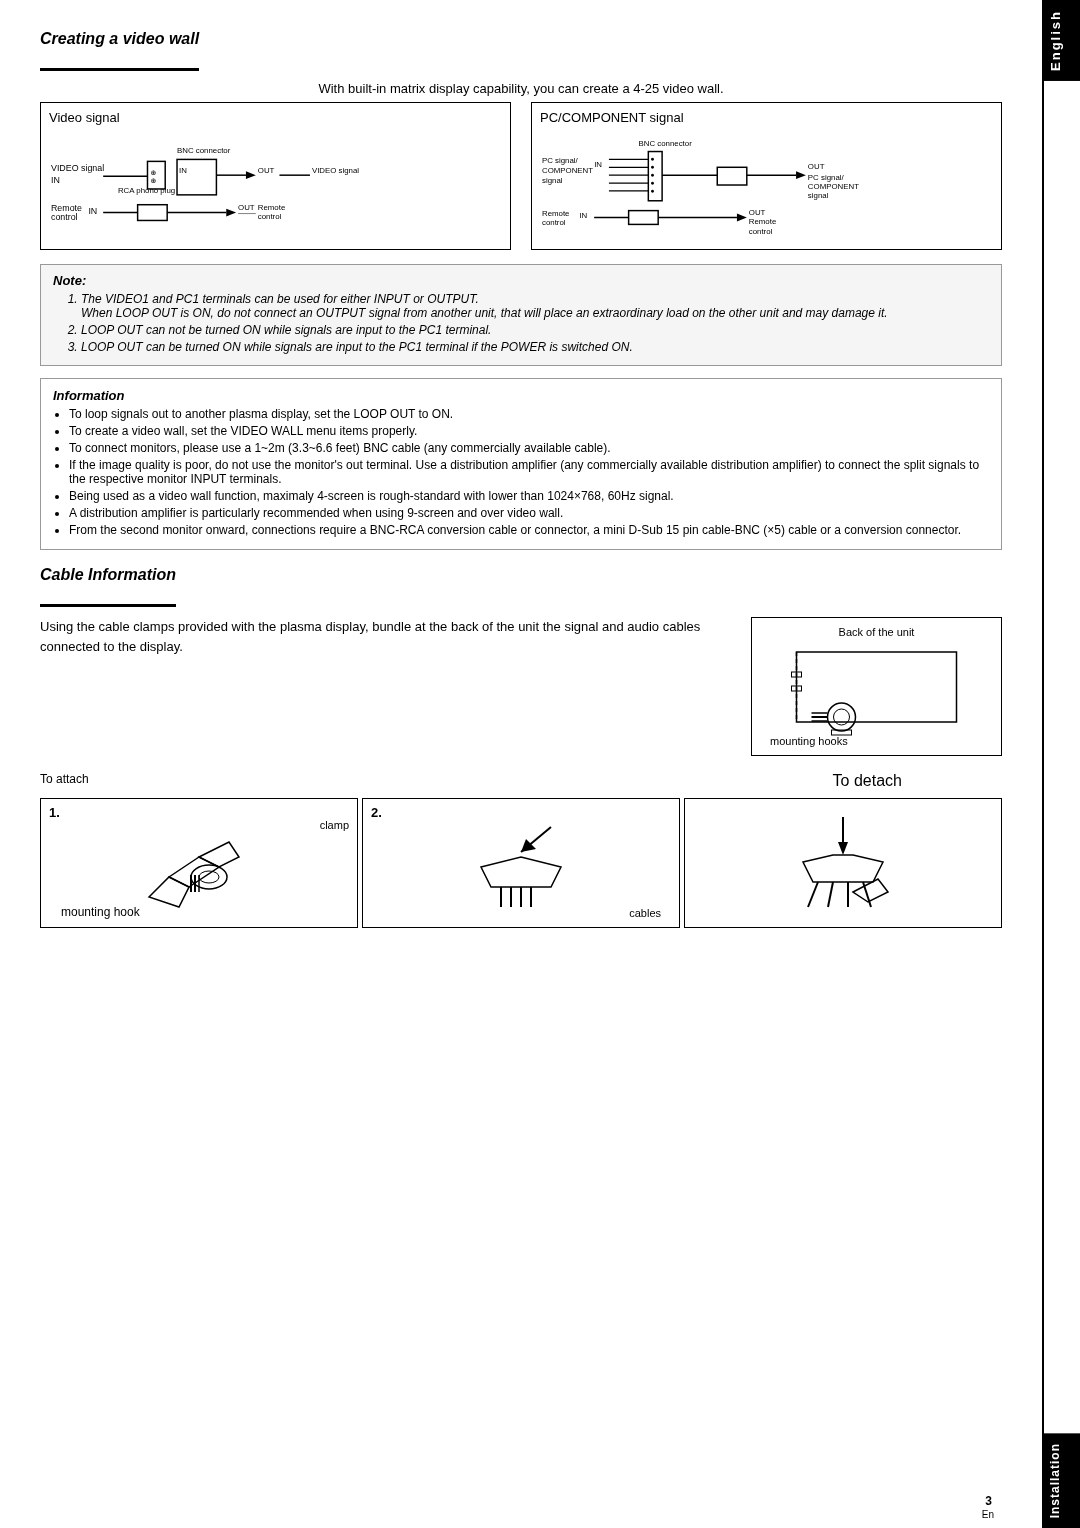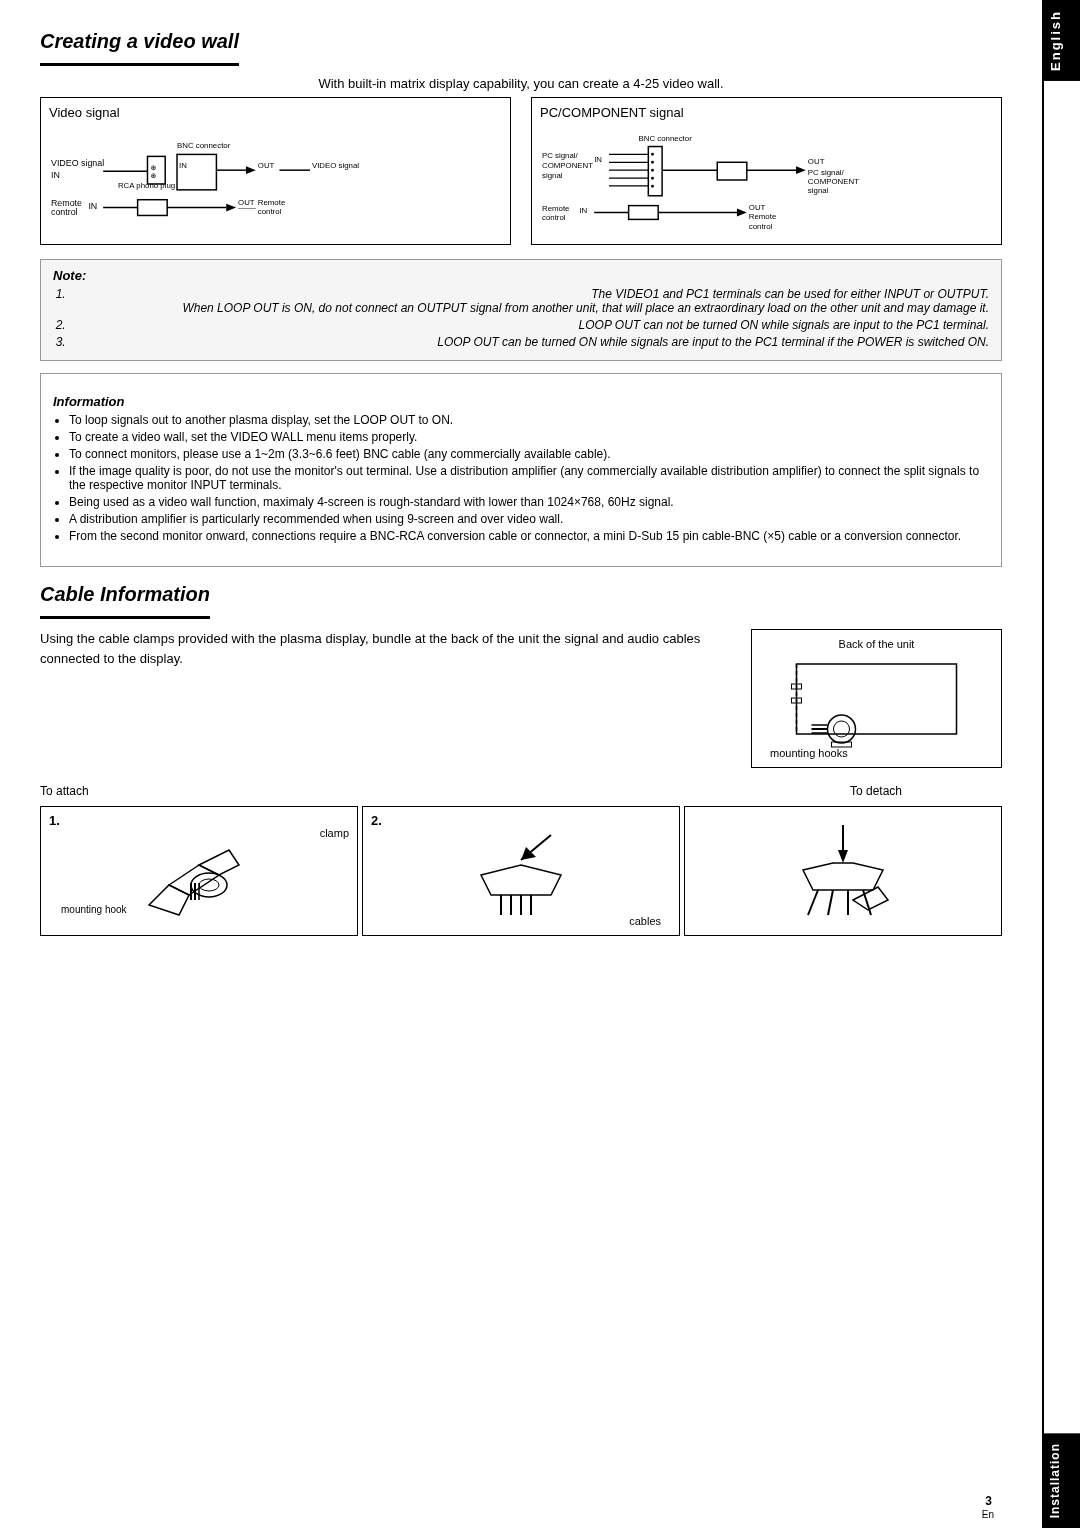--- a/index.html
+++ b/index.html
@@ -59,25 +59,25 @@
     }
 
     .main-content {
       flex: 1;
       padding: 30px 40px 30px 40px;
       position: relative;
     }
 
     
     .section-title {
-      font-size: 20px;
+      font-size: 16px;
       font-weight: bold;
       font-style: italic;
       border-bottom: 3px solid #000;
-      padding-bottom: 10px;
+      padding-bottom: 20px;
       margin-bottom: 10px;
       display: inline-block;
     }
 
     .intro-text {
       margin-bottom: 6px;
       font-size: 13px;
       text-align: center;
     }
 
@@ -118,33 +118,32 @@
     }
 
     .note-title {
       font-weight: bold;
       font-style: italic;
       font-size: 13px;
       margin-bottom: 4px;
     }
 
     .note-box ol {
-      margin-left: 16px;
-      text-align: right;
+      margin-left: 28px;
     }
 
     .note-box ol li {
       margin-bottom: 3px;
       font-style: italic;
     }
 
     
     .info-box {
       border: 1px solid #999;
-      padding: 20px 12px;
+      padding: 9px 12px;
       margin-bottom: 16px;
       font-size: 12px;
     }
 
     .info-title {
       font-weight: bold;
       font-style: italic;
       font-size: 13px;
       margin-bottom: 4px;
     }
@@ -398,21 +397,21 @@
 
             <rect x="55" y="88" width="20" height="5" fill="none" stroke="#000" stroke-width="1"></rect>
           </svg>
           <div style="font-size:11px; margin-top:-10px; margin-left:10px;">mounting hooks</div>
         </div>
       </div>
 
       
       <div class="attach-detach-row">
         <span style="font-size:12px;">To attach</span>
-        <span style="font-size:12px; margin-right:100px;">To detach</span>
+        <span style="font-size:16px; margin-right:100px;">To detach</span>
       </div>
 
       
       <div class="attach-detach">
 
         <div class="step-box" style="flex:1; margin-right:4px; min-height:130px;">
           <span class="step-number">1.</span>
           <div class="step-illustration">
             <svg width="160" height="110" viewBox="0 0 160 110">
 
@@ -425,21 +424,21 @@
 
               <line x1="72" y1="68" x2="72" y2="85" stroke="#000" stroke-width="2"></line>
               <line x1="76" y1="68" x2="76" y2="85" stroke="#000" stroke-width="2"></line>
               <line x1="80" y1="68" x2="80" y2="85" stroke="#000" stroke-width="1.5"></line>
             </svg>
           </div>
 
           <div style="position:absolute; top:20px; right:8px; font-size:11px; text-align:right;">
             <span>clamp</span>
           </div>
-          <div style="position:absolute; bottom:20px; left:20px; font-size:10px;">
+          <div style="position:absolute; bottom:8px; left:20px; font-size:12px;">
             <span>mounting hook</span>
           </div>
         </div>
 
         <div class="step-box" style="flex:1; margin-right:4px; min-height:130px;">
           <span class="step-number">2.</span>
           <div class="step-illustration">
             <svg width="160" height="110" viewBox="0 0 160 110">
 
               <line x1="110" y1="20" x2="80" y2="45" stroke="#000" stroke-width="2"></line>

